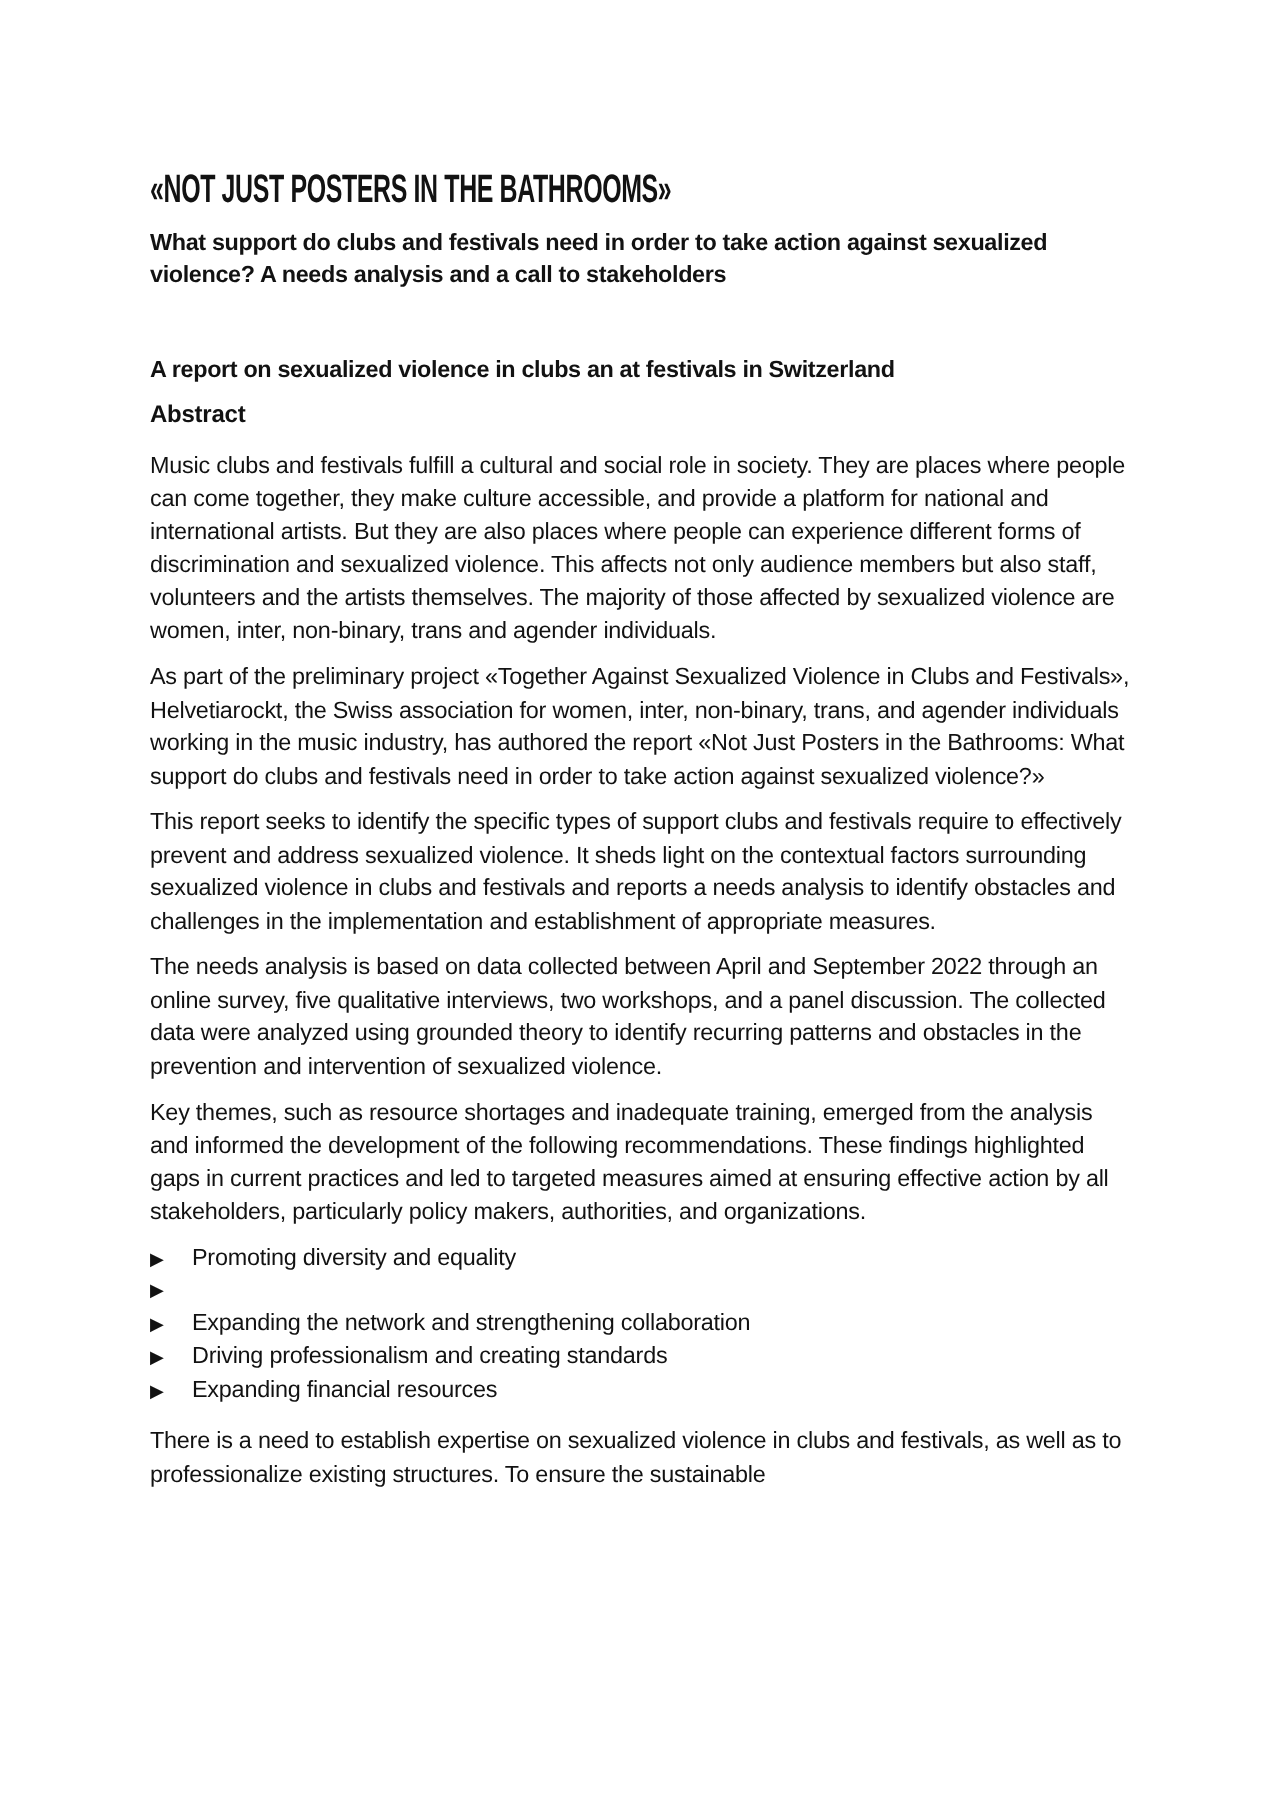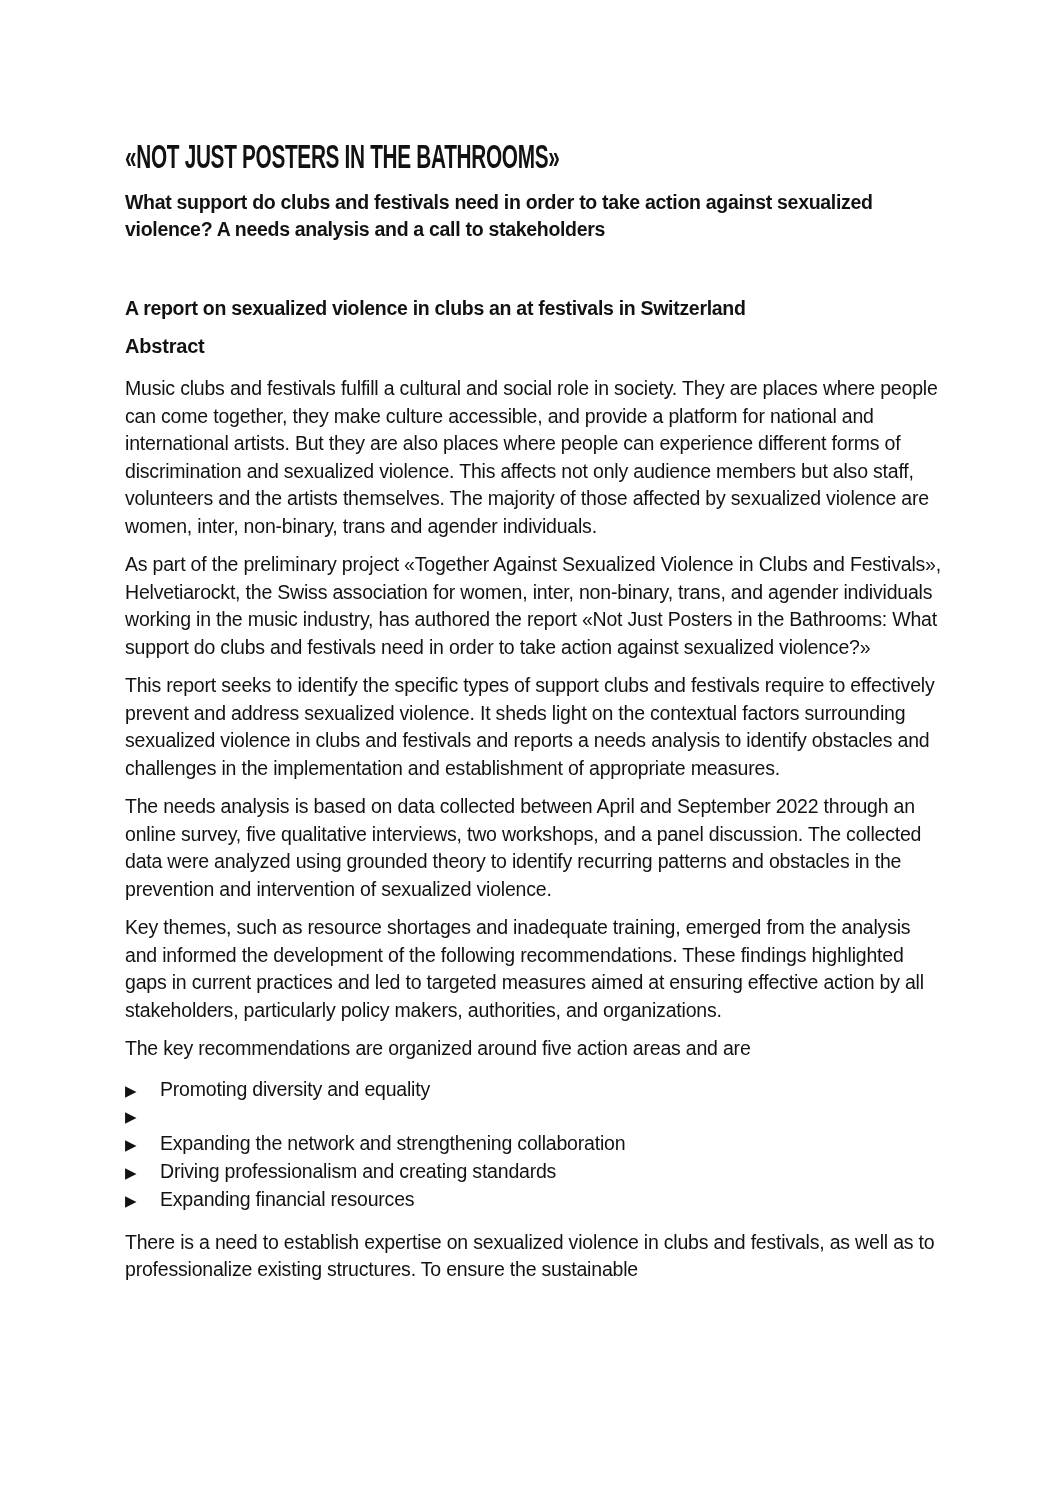--- a/index.html
+++ b/index.html
@@ -99,21 +99,20 @@
     <p class="subtitle">A report on sexualized violence in clubs an at festivals in Switzerland</p>
 
     <h2 class="section-heading">Abstract</h2>
 
     <p class="para">Music clubs and festivals fulfill a cultural and social role in society. They are places where people can come together, they make culture accessible, and provide a platform for national and international artists. But they are also places where people can experience different forms of discrimination and sexualized violence. This affects not only audience members but also staff, volunteers and the artists themselves. The majority of those affected by sexualized violence are women, inter, non-binary, trans and agender individuals.</p>
     <p class="para">As part of the preliminary project «Together Against Sexualized Violence in Clubs and Festivals», Helvetiarockt, the Swiss association for women, inter, non-binary, trans, and agender individuals working in the music industry, has authored the report «Not Just Posters in the Bathrooms: What support do clubs and festivals need in order to take action against sexualized violence?»</p>
     <p class="para">This report seeks to identify the specific types of support clubs and festivals require to effectively prevent and address sexualized violence. It sheds light on the contextual factors surrounding sexualized violence in clubs and festivals and reports a needs analysis to identify obstacles and challenges in the implementation and establishment of appropriate measures.</p>
     <p class="para">The needs analysis is based on data collected between April and September 2022 through an online survey, five qualitative interviews, two workshops, and a panel discussion. The collected data were analyzed using grounded theory to identify recurring patterns and obstacles in the prevention and intervention of sexualized violence.</p>
     <p class="para">Key themes, such as resource shortages and inadequate training, emerged from the analysis and informed the development of the following recommendations. These findings highlighted gaps in current practices and led to targeted measures aimed at ensuring effective action by all stakeholders, particularly policy makers, authorities, and organizations.</p>
 
-    <p class="list-intro">The key recommendations are organized around five action areas and are</p>
 
     <ul class="rec-list">
       <li class="rec-item">
         <span class="bullet">▶</span>
         <span>Promoting diversity and equality</span>
       </li>
       <li class="rec-item">
         <span class="bullet">▶</span>
       </li>
       <li class="rec-item">

